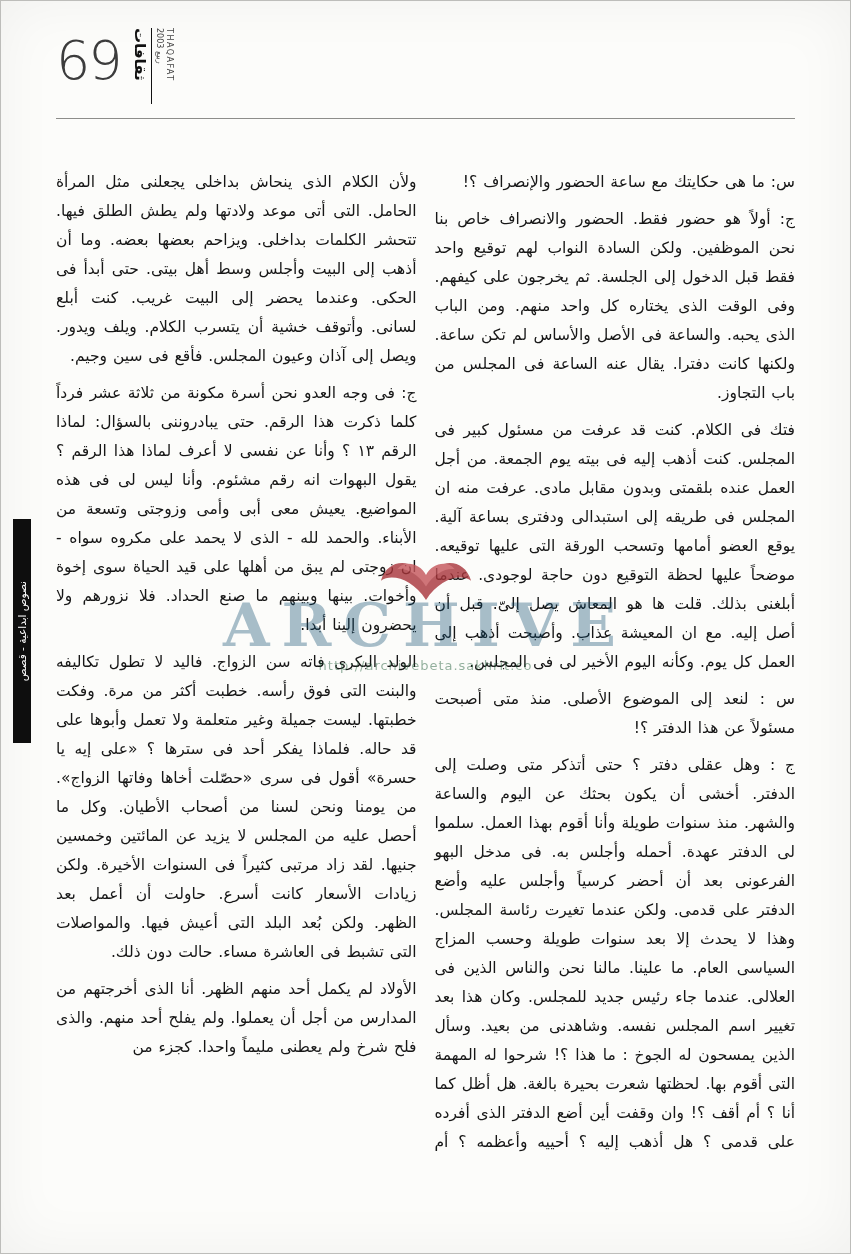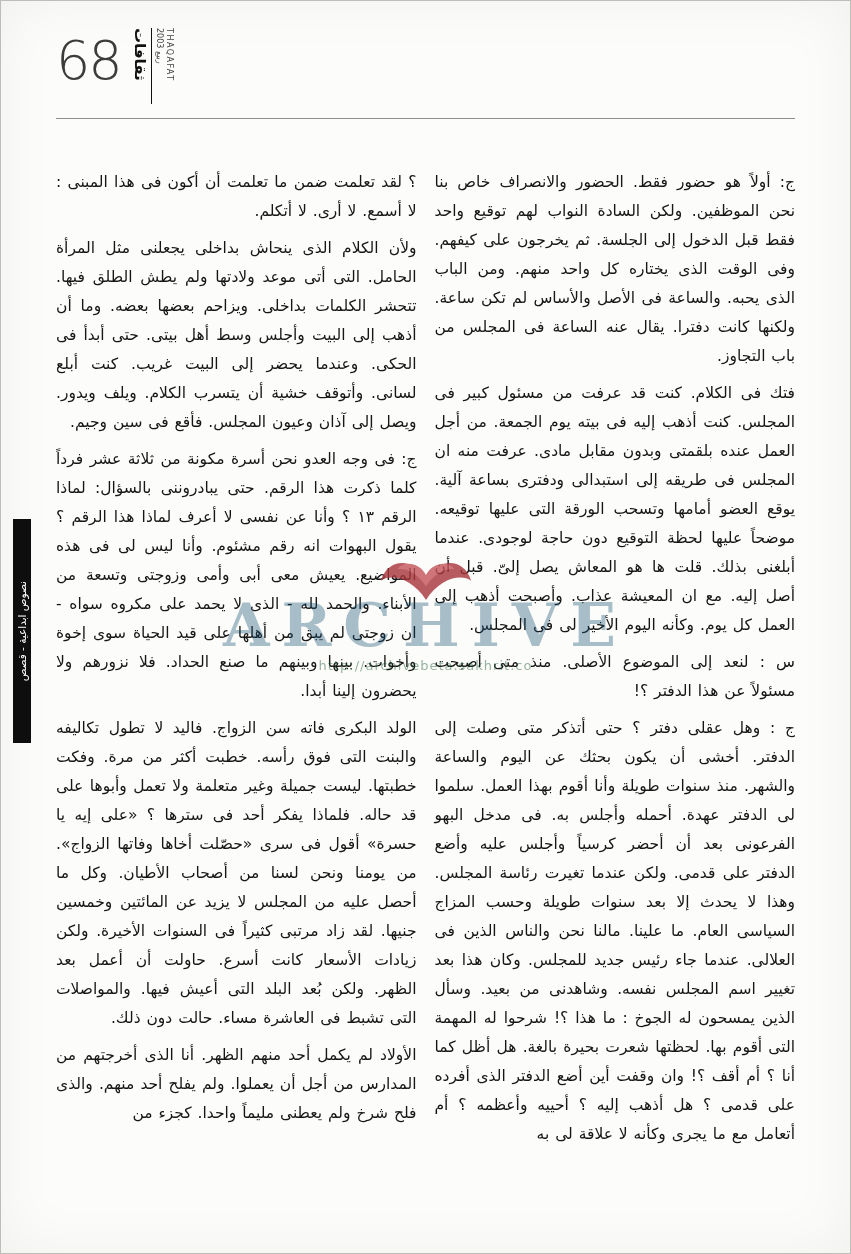--- a/index.html
+++ b/index.html
@@ -66,45 +66,45 @@
     font-family:"DejaVu Sans", sans-serif; font-size:13px; color:#14532d; opacity:0.45;
     margin-top:0px; letter-spacing:1px;
   }
 </style>
 </head>
 <body>
 
 <div class="page">
 
   <div class="header">
-    <div class="page-number">68</div>
+    <div class="page-number">69</div>
     <div class="logo-block">
       <div class="logo-ar">ثقافات</div>
       <div class="logo-meta">
         <span class="logo-season">ربيع 2003</span>
         <span class="logo-en">THAQAFAT</span>
       </div>
     </div>
   </div>
 
   <div class="header-rule"></div>
 
   <div class="section-tab">
     <span class="section-tab-label">نصوص ابداعية - قصص</span>
   </div>
 
   <main class="columns">
     <section class="col">
+        <p class="para">س: ما هى حكايتك مع ساعة الحضور والإنصراف ؟!</p>
         <p class="para">ج: أولاً هو حضور فقط. الحضور والانصراف خاص بنا نحن الموظفين. ولكن السادة النواب لهم توقيع واحد فقط قبل الدخول إلى الجلسة. ثم يخرجون على كيفهم. وفى الوقت الذى يختاره كل واحد منهم. ومن الباب الذى يحبه. والساعة فى الأصل والأساس لم تكن ساعة. ولكنها كانت دفترا. يقال عنه الساعة فى المجلس من باب التجاوز.</p>
         <p class="para">فتك فى الكلام. كنت قد عرفت من مسئول كبير فى المجلس. كنت أذهب إليه فى بيته يوم الجمعة. من أجل العمل عنده بلقمتى وبدون مقابل مادى. عرفت منه ان المجلس فى طريقه إلى استبدالى ودفترى بساعة آلية. يوقع العضو أمامها وتسحب الورقة التى عليها توقيعه. موضحاً عليها لحظة التوقيع دون حاجة لوجودى. عندما أبلغنى بذلك. قلت ها هو المعاش يصل إلىّ. قبل أن أصل إليه. مع ان المعيشة عذاب. وأصبحت أذهب إلى العمل كل يوم. وكأنه اليوم الأخير لى فى المجلس.</p>
         <p class="para">س : لنعد إلى الموضوع الأصلى. منذ متى أصبحت مسئولاً عن هذا الدفتر ؟!</p>
         <p class="para">ج : وهل عقلى دفتر ؟ حتى أتذكر متى وصلت إلى الدفتر. أخشى أن يكون بحثك عن اليوم والساعة والشهر. منذ سنوات طويلة وأنا أقوم بهذا العمل. سلموا لى الدفتر عهدة. أحمله وأجلس به. فى مدخل البهو الفرعونى بعد أن أحضر كرسياً وأجلس عليه وأضع الدفتر على قدمى. ولكن عندما تغيرت رئاسة المجلس. وهذا لا يحدث إلا بعد سنوات طويلة وحسب المزاج السياسى العام. ما علينا. مالنا نحن والناس الذين فى العلالى. عندما جاء رئيس جديد للمجلس. وكان هذا بعد تغيير اسم المجلس نفسه. وشاهدنى من بعيد. وسأل الذين يمسحون له الجوخ : ما هذا ؟! شرحوا له المهمة التى أقوم بها. لحظتها شعرت بحيرة بالغة. هل أظل كما أنا ؟ أم أقف ؟! وان وقفت أين أضع الدفتر الذى أفرده على قدمى ؟ هل أذهب إليه ؟ أحييه وأعظمه ؟ أم أتعامل مع ما يجرى وكأنه لا علاقة لى به</p>
       </section>
     <section class="col">
-        <p class="para">؟ لقد تعلمت ضمن ما تعلمت أن أكون فى هذا المبنى : لا أسمع. لا أرى. لا أتكلم.</p>
         <p class="para">ولأن الكلام الذى ينحاش بداخلى يجعلنى مثل المرأة الحامل. التى أتى موعد ولادتها ولم يطش الطلق فيها. تتحشر الكلمات بداخلى. ويزاحم بعضها بعضه. وما أن أذهب إلى البيت وأجلس وسط أهل بيتى. حتى أبدأ فى الحكى. وعندما يحضر إلى البيت غريب. كنت أبلع لسانى. وأتوقف خشية أن يتسرب الكلام. ويلف ويدور. ويصل إلى آذان وعيون المجلس. فأقع فى سين وجيم.</p>
         <p class="para">ج: فى وجه العدو نحن أسرة مكونة من ثلاثة عشر فرداً كلما ذكرت هذا الرقم. حتى يبادروننى بالسؤال: لماذا الرقم ١٣ ؟ وأنا عن نفسى لا أعرف لماذا هذا الرقم ؟ يقول البهوات انه رقم مشئوم. وأنا ليس لى فى هذه المواضيع. يعيش معى أبى وأمى وزوجتى وتسعة من الأبناء. والحمد لله - الذى لا يحمد على مكروه سواه - ان زوجتى لم يبق من أهلها على قيد الحياة سوى إخوة وأخوات. بينها وبينهم ما صنع الحداد. فلا نزورهم ولا يحضرون إلينا أبدا.</p>
         <p class="para">الولد البكرى فاته سن الزواج. فاليد لا تطول تكاليفه والبنت التى فوق رأسه. خطبت أكثر من مرة. وفكت خطبتها. ليست جميلة وغير متعلمة ولا تعمل وأبوها على قد حاله. فلماذا يفكر أحد فى سترها ؟ «على إيه يا حسرة» أقول فى سرى «حصّلت أخاها وفاتها الزواج». من يومنا ونحن لسنا من أصحاب الأطيان. وكل ما أحصل عليه من المجلس لا يزيد عن المائتين وخمسين جنيها. لقد زاد مرتبى كثيراً فى السنوات الأخيرة. ولكن زيادات الأسعار كانت أسرع. حاولت أن أعمل بعد الظهر. ولكن بُعد البلد التى أعيش فيها. والمواصلات التى تشبط فى العاشرة مساء. حالت دون ذلك.</p>
         <p class="para">الأولاد لم يكمل أحد منهم الظهر. أنا الذى أخرجتهم من المدارس من أجل أن يعملوا. ولم يفلح أحد منهم. والذى فلح شرخ ولم يعطنى مليماً واحدا. كجزء من</p>
       </section>
   </main>
 
   <div class="watermark">
     <svg class="wm-logo" width="96" height="58" viewBox="0 0 100 60">
       <path d="M50 56 C36 34 14 28 3 36 C10 12 36 12 50 32 C64 12 90 12 97 36 C86 28 64 34 50 56 Z" fill="#a8343a"></path>

